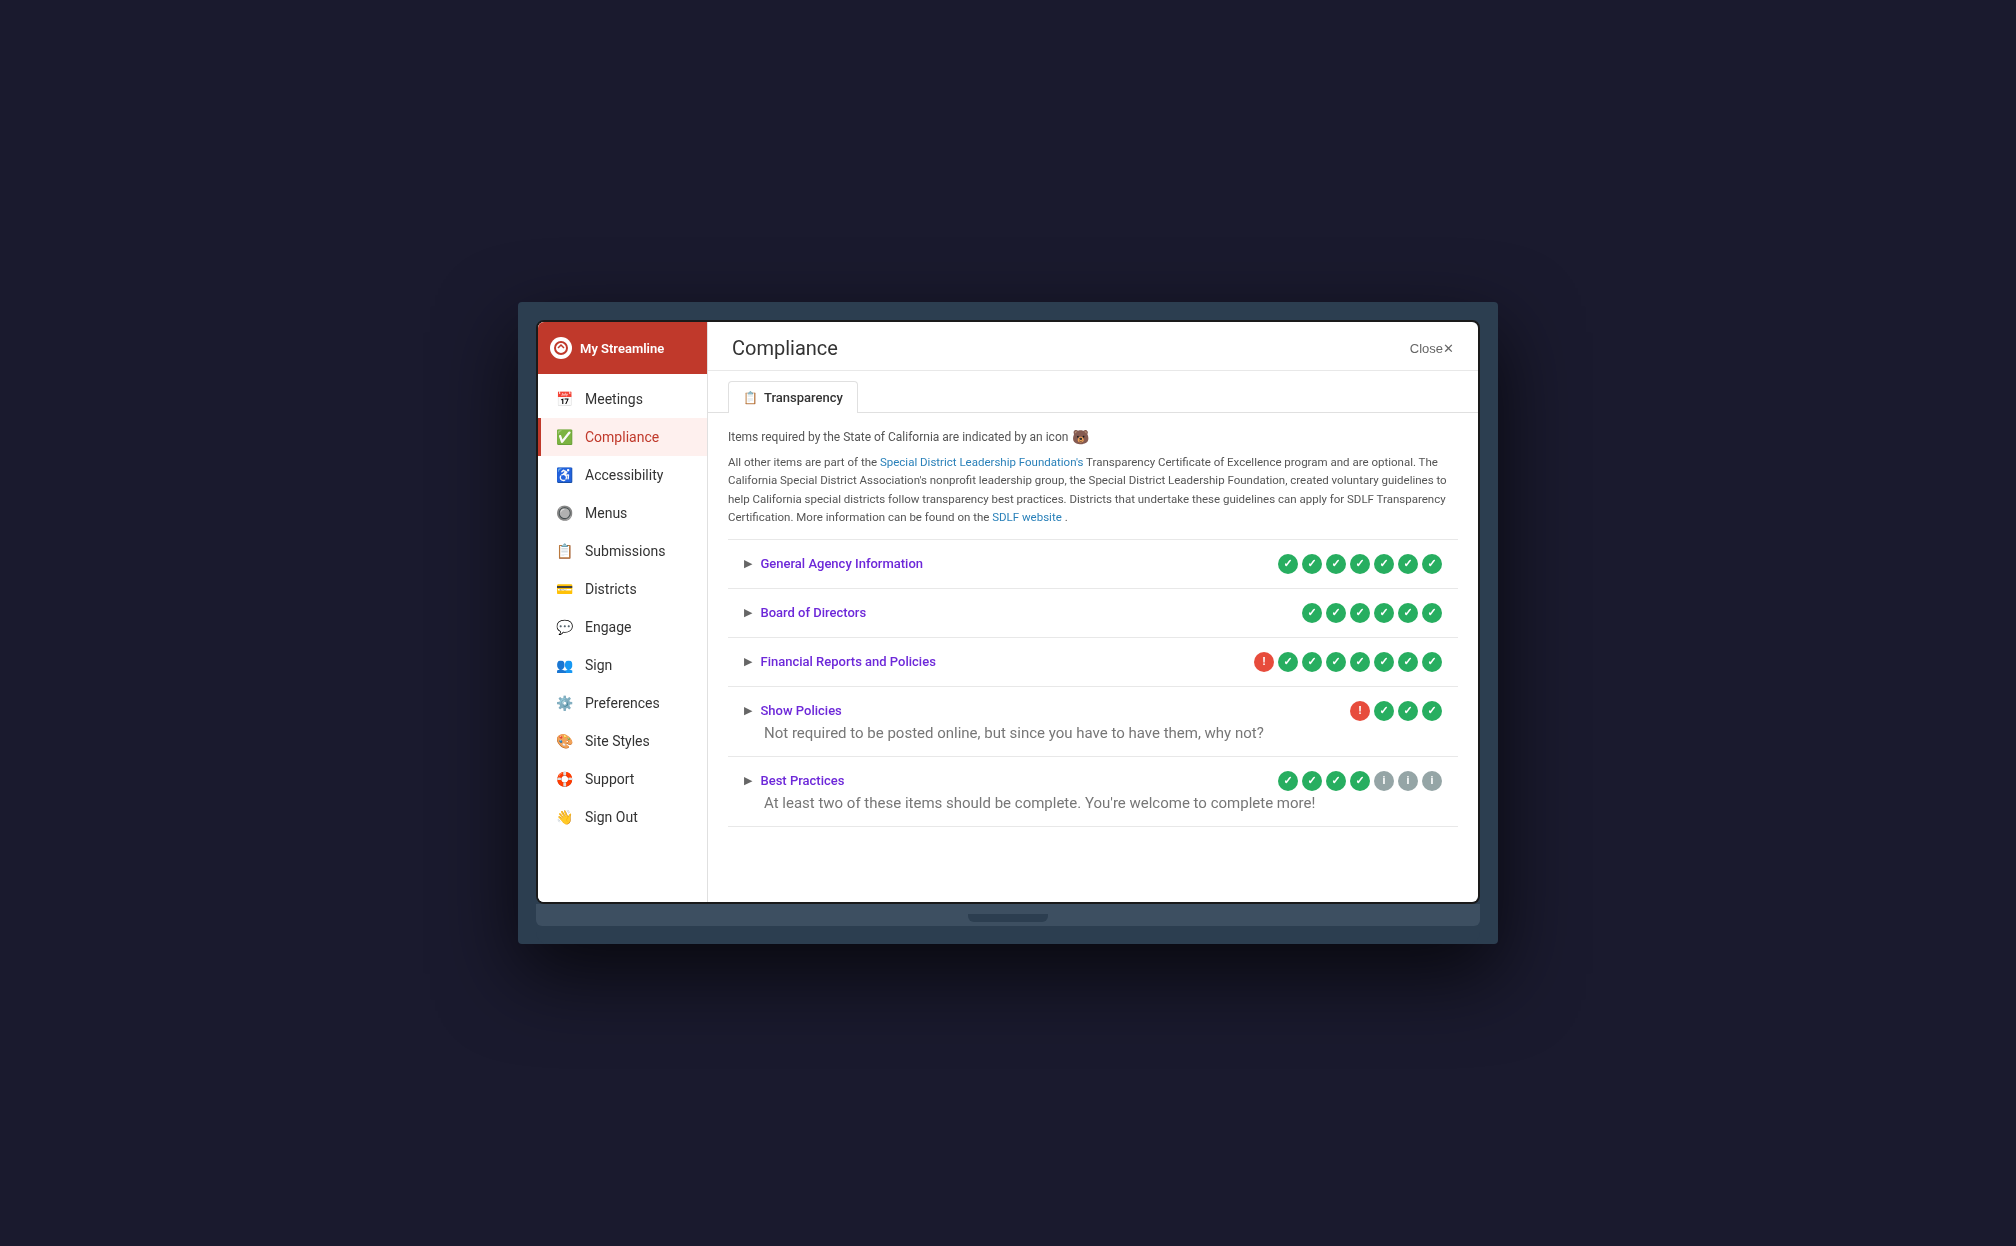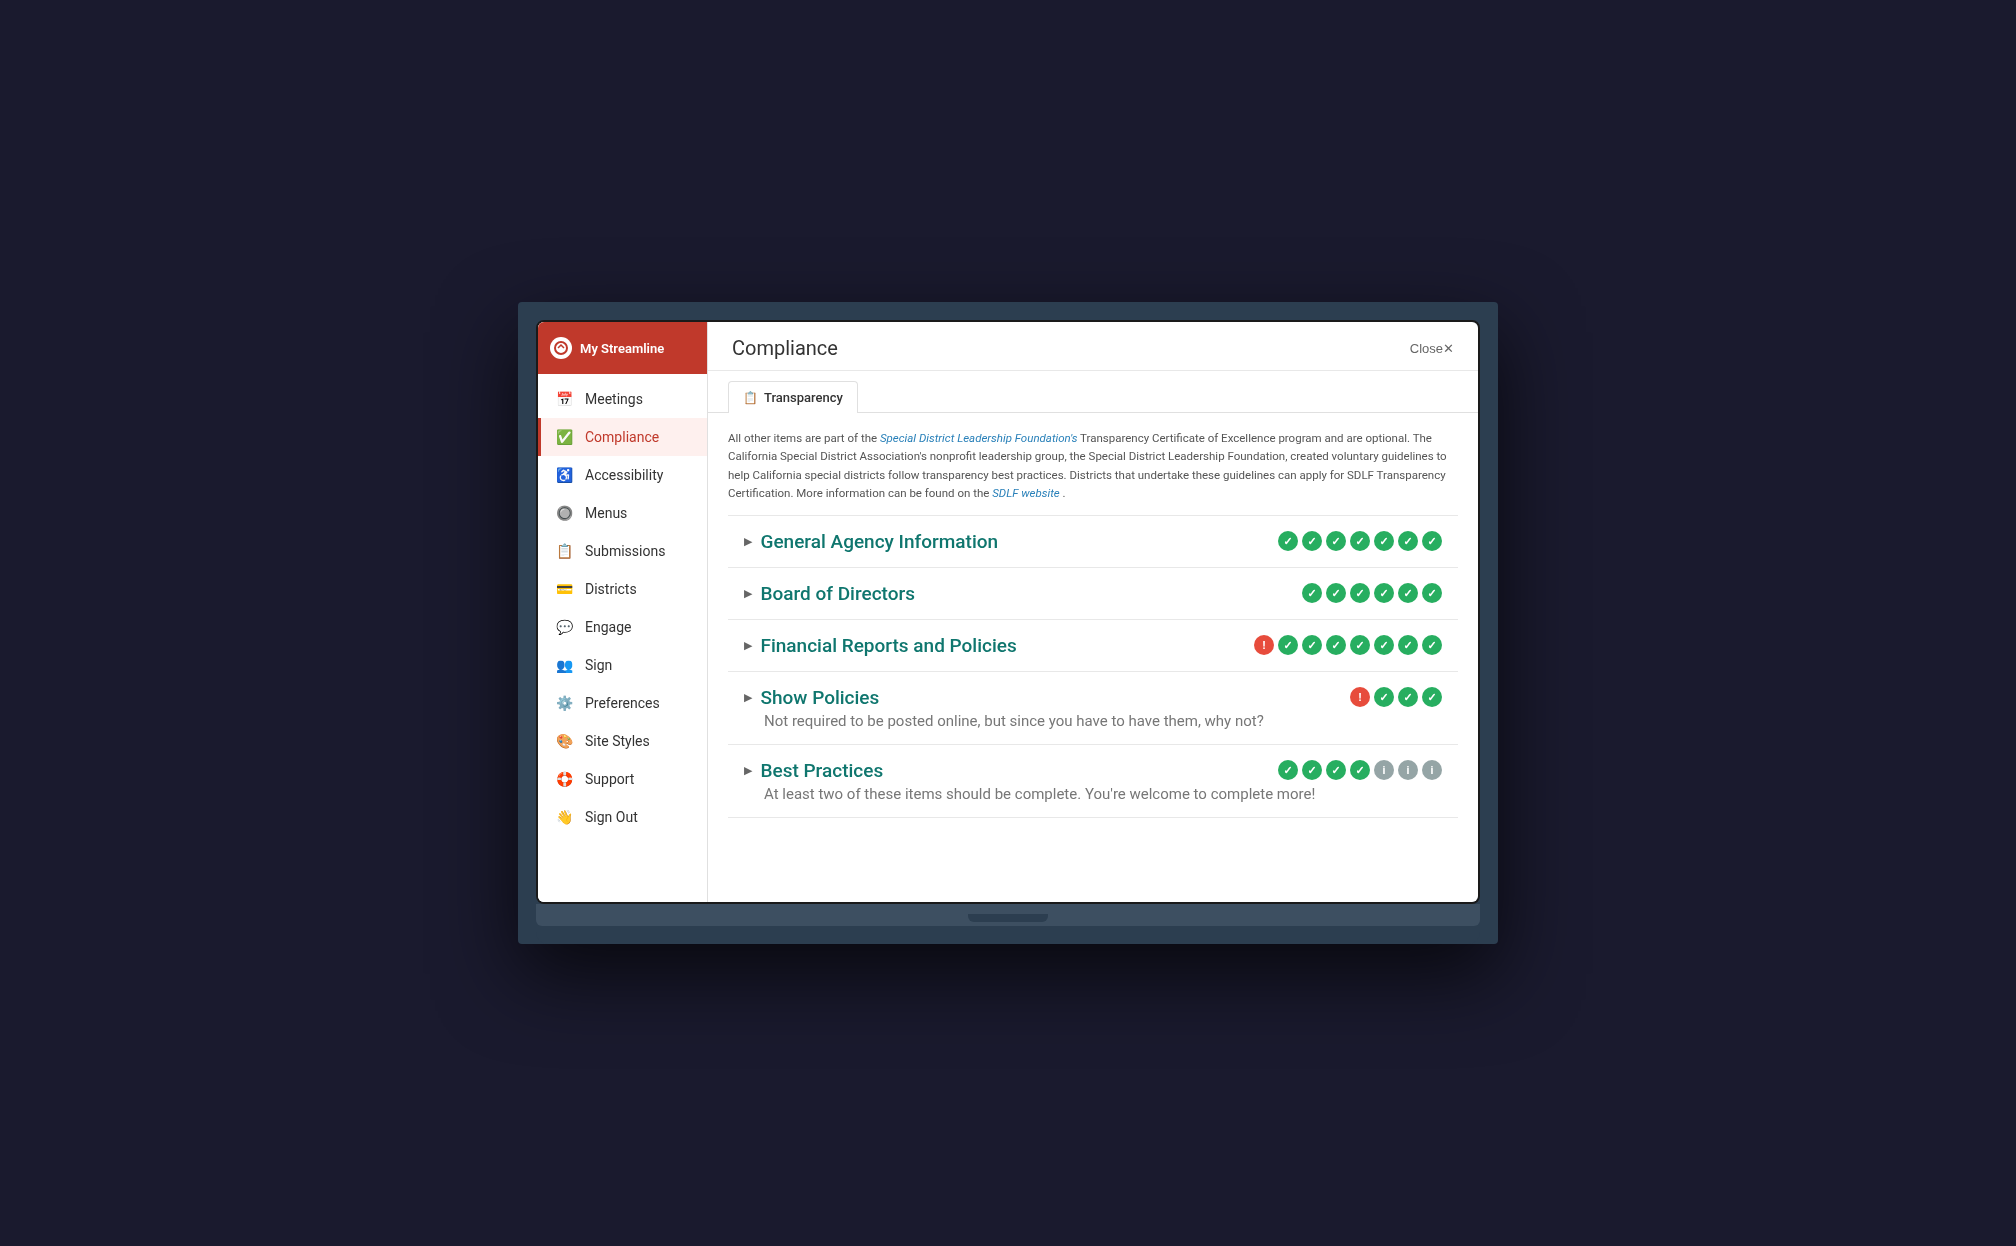--- a/index.html
+++ b/index.html
@@ -167,21 +167,21 @@
     .ca-icon {
       display: inline-block;
       font-size: 14px;
     }
     .info-paragraph {
       font-size: 11.5px;
       color: #555;
       line-height: 1.6;
       margin-bottom: 12px;
     }
-    .info-paragraph a { color: #2980b9; text-decoration: none; font-style: italic; }
+    .info-paragraph a { color: #2980b9; text-decoration: none; }
     .checkbox-row {
       display: flex;
       align-items: center;
       gap: 7px;
       font-size: 12px;
       color: #444;
       margin-bottom: 14px;
     }
     .checkbox-row input { cursor: pointer; }
     
@@ -201,23 +201,23 @@
     .accordion-left {
       display: flex;
       align-items: center;
       gap: 8px;
     }
     .chevron-icon {
       font-size: 11px;
       color: #666;
     }
     .accordion-title {
-      font-size: 19px;
+      font-size: 13px;
       font-weight: 500;
-      color: #0f766e;
+      color: #6d28d9;
     }
     .accordion-subtitle {
       font-size: 15px;
       color: #777;
       margin-top: 3px;
       margin-left: 20px;
     }
     .status-icons {
       display: flex;
       align-items: center;
@@ -340,20 +340,24 @@
 
         <div class="main-body">
           <div class="tabs-bar">
             <div class="tab active">
               <span class="tab-icon">📋</span>
               <span>Transparency</span>
             </div>
           </div>
 
           <div class="content-area">
+            <p class="info-text">
+              <span>Items required by the State of California are indicated by an icon</span>
+              <span class="ca-icon">🐻</span>
+            </p>
             <p class="info-paragraph">
               <span>All other items are part of the </span>
               <a href="#">Special District Leadership Foundation's</a>
               <span> Transparency Certificate of Excellence program and are optional. The California Special District Association's nonprofit leadership group, the Special District Leadership Foundation, created voluntary guidelines to help California special districts follow transparency best practices. Districts that undertake these guidelines can apply for SDLF Transparency Certification. More information can be found on the </span>
               <a href="#">SDLF website</a>
               <span>.</span>
             </p>
 
             <div class="accordion">
 

